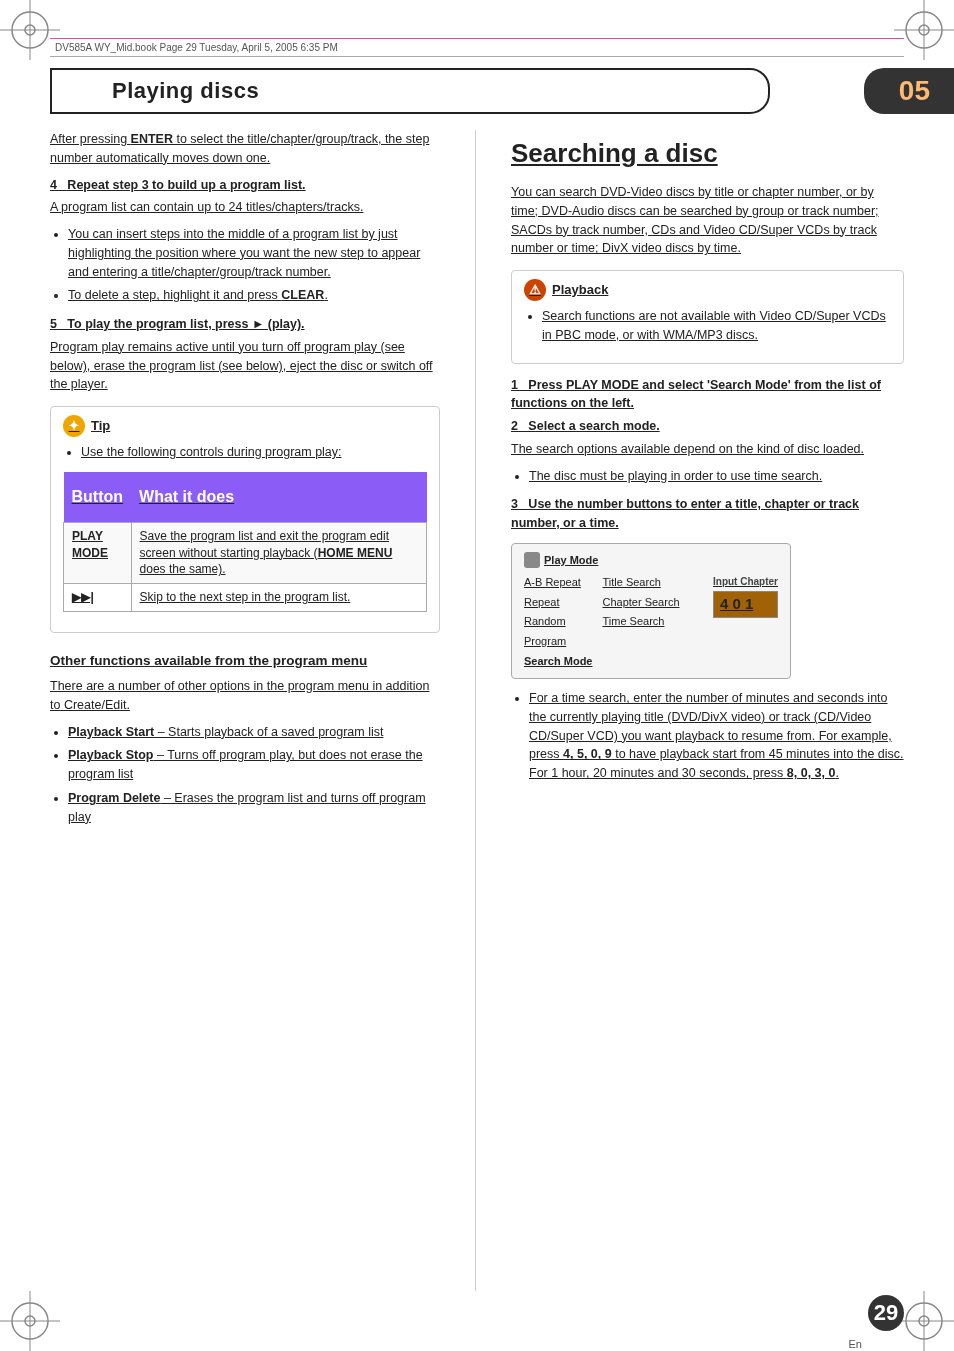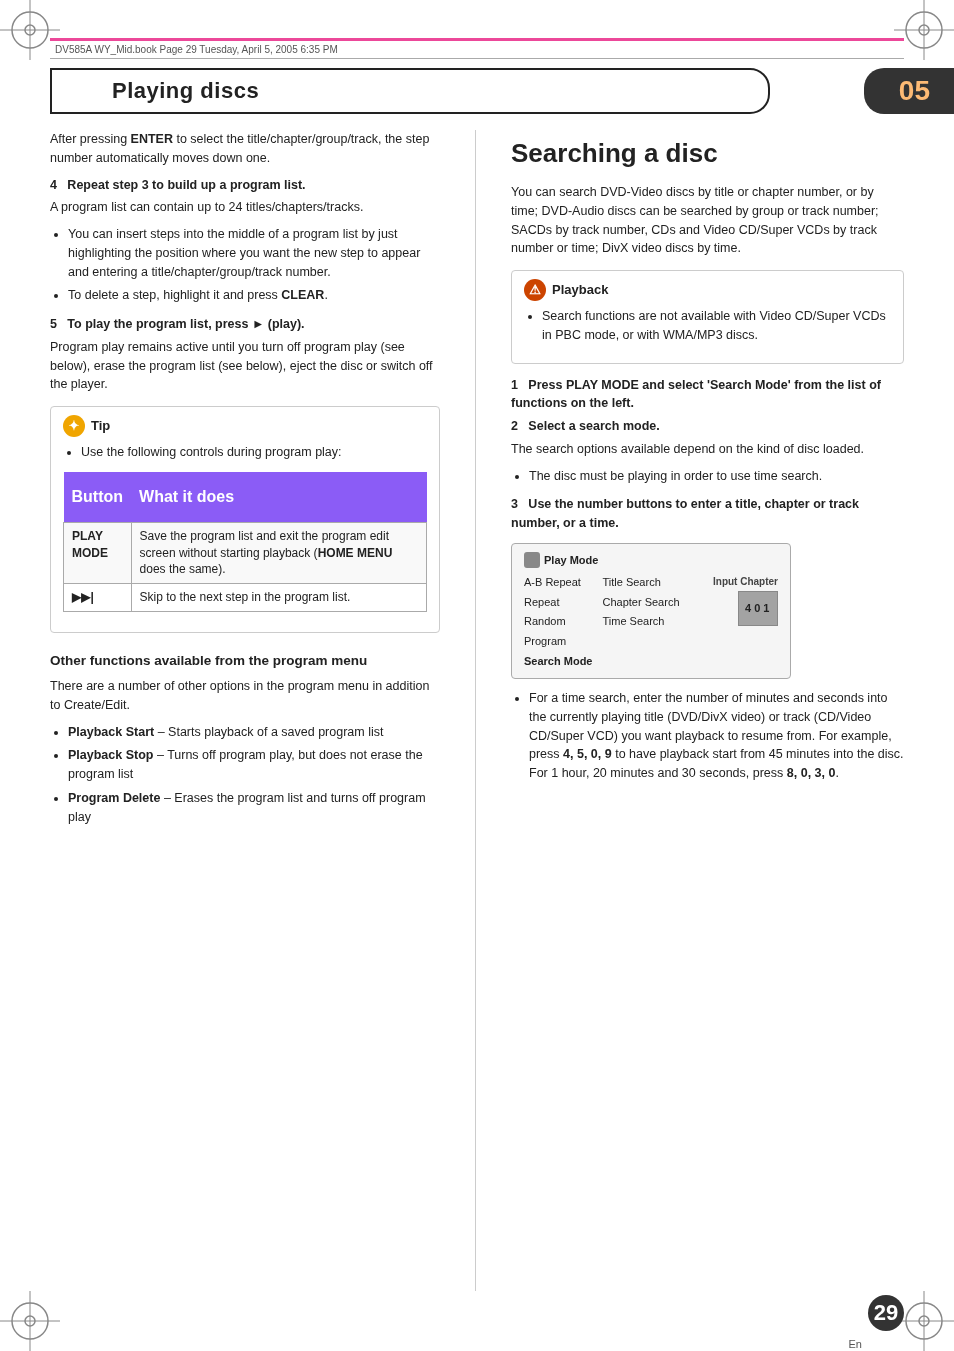--- a/index.html
+++ b/index.html
@@ -27,21 +27,21 @@
     .corner-br { bottom: 0; right: 0; }
 
     
     .metadata-bar {
       position: absolute;
       top: 38px;
       left: 50px;
       right: 50px;
       font-size: 10px;
       color: #555;
-      border-top: 3px solid #ec4899;
+      border-top: 1px solid #ec4899;
       border-bottom: 1px solid #aaa;
       padding: 3px 5px;
       display: flex;
       align-items: center;
     }
 
     
     .chapter-header {
       position: absolute;
       top: 68px;
@@ -77,20 +77,21 @@
 
     
     .content {
       position: absolute;
       top: 130px;
       left: 50px;
       right: 50px;
       bottom: 60px;
       display: flex;
       gap: 30px;
+      text-decoration: underline;
     }
 
     
     .left-col {
       flex: 0 0 390px;
       font-size: 12.5px;
       line-height: 1.5;
     }
 
     
@@ -240,32 +241,31 @@
     }
     .play-mode-col {
       display: flex;
       flex-direction: column;
       gap: 2px;
       font-size: 11px;
       color: #222;
     }
     .play-mode-col-right {
       margin-left: auto;
-      align-items: flex-end;
     }
     .input-chapter-label {
       font-size: 10px;
       color: #444;
       font-weight: bold;
     }
     .input-chapter-value {
       border: 1px solid #888;
-      padding: 8px 6px;
-      font-size: 11px;
-      background: #a3a3a3;
+      padding: 1px 6px;
+      font-size: 15px;
+      background: #a16207;
       font-weight: bold;
       display: inline-block;
       min-width: 40px;
     }
     .play-mode-item { font-size: 11px; line-height: 1.6; }
     .play-mode-item.bold-item { font-weight: bold; }
 
     
     .page-number {
       position: absolute;

